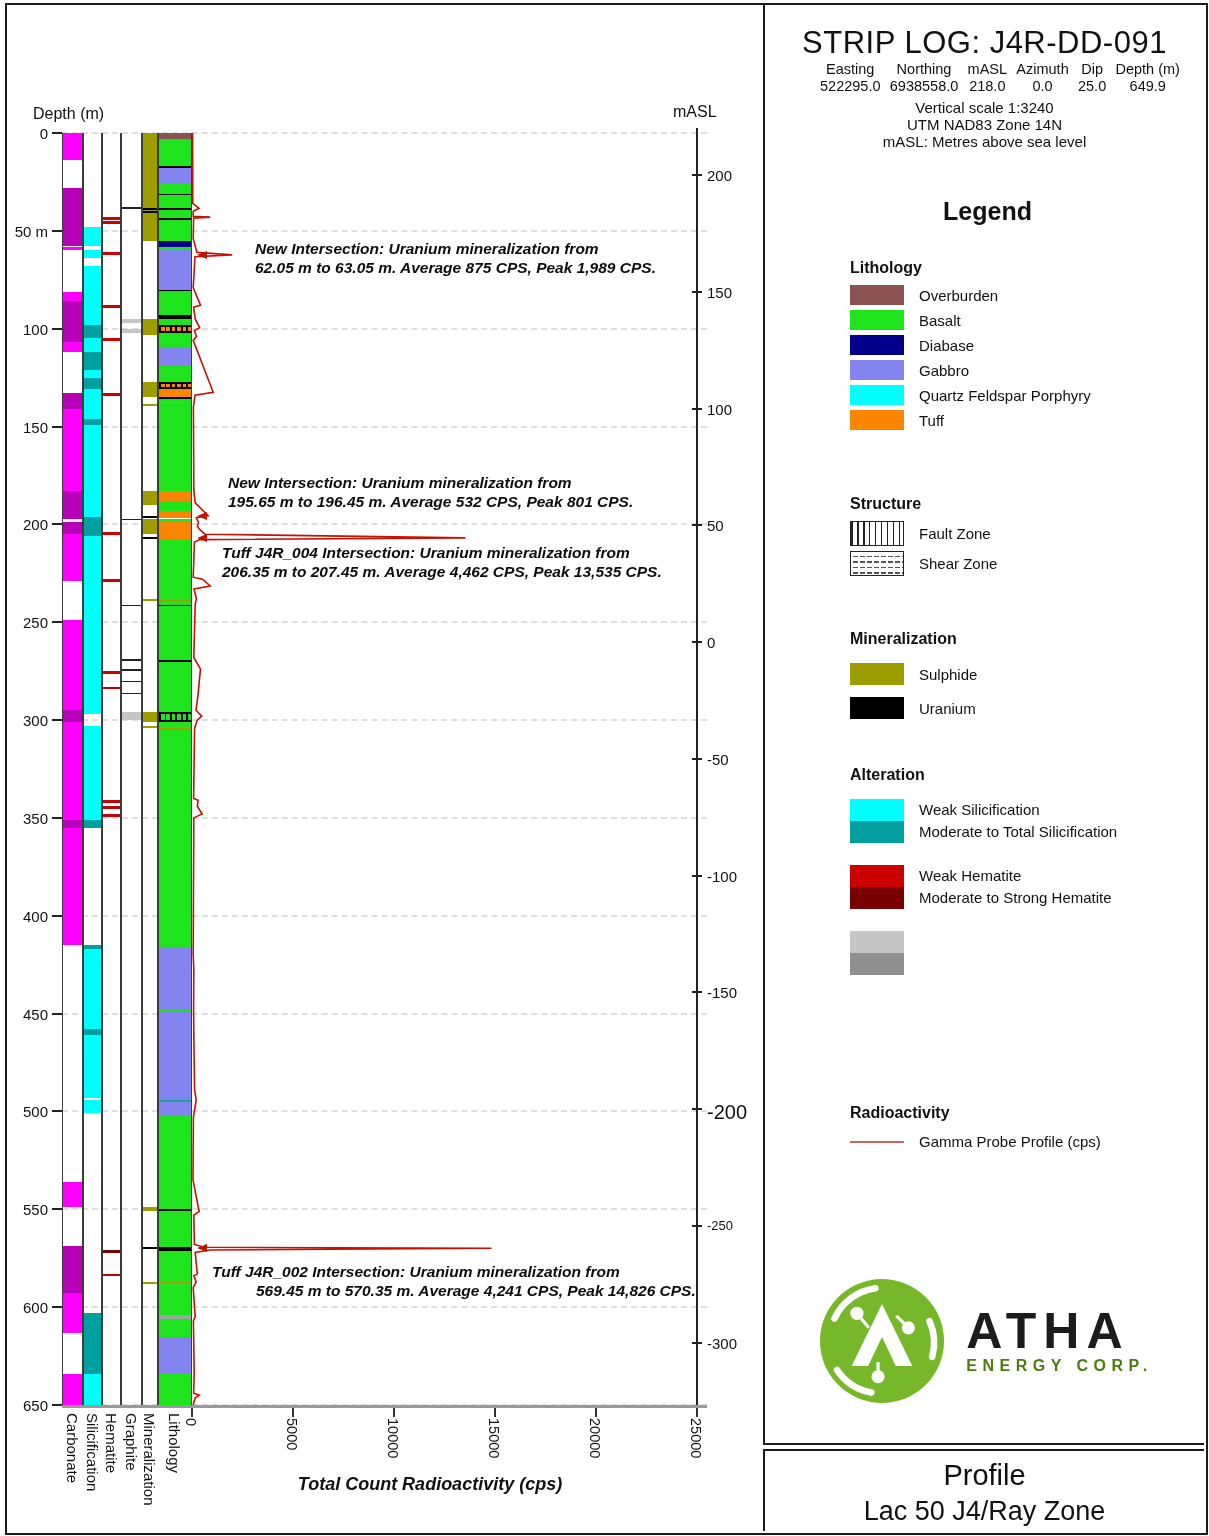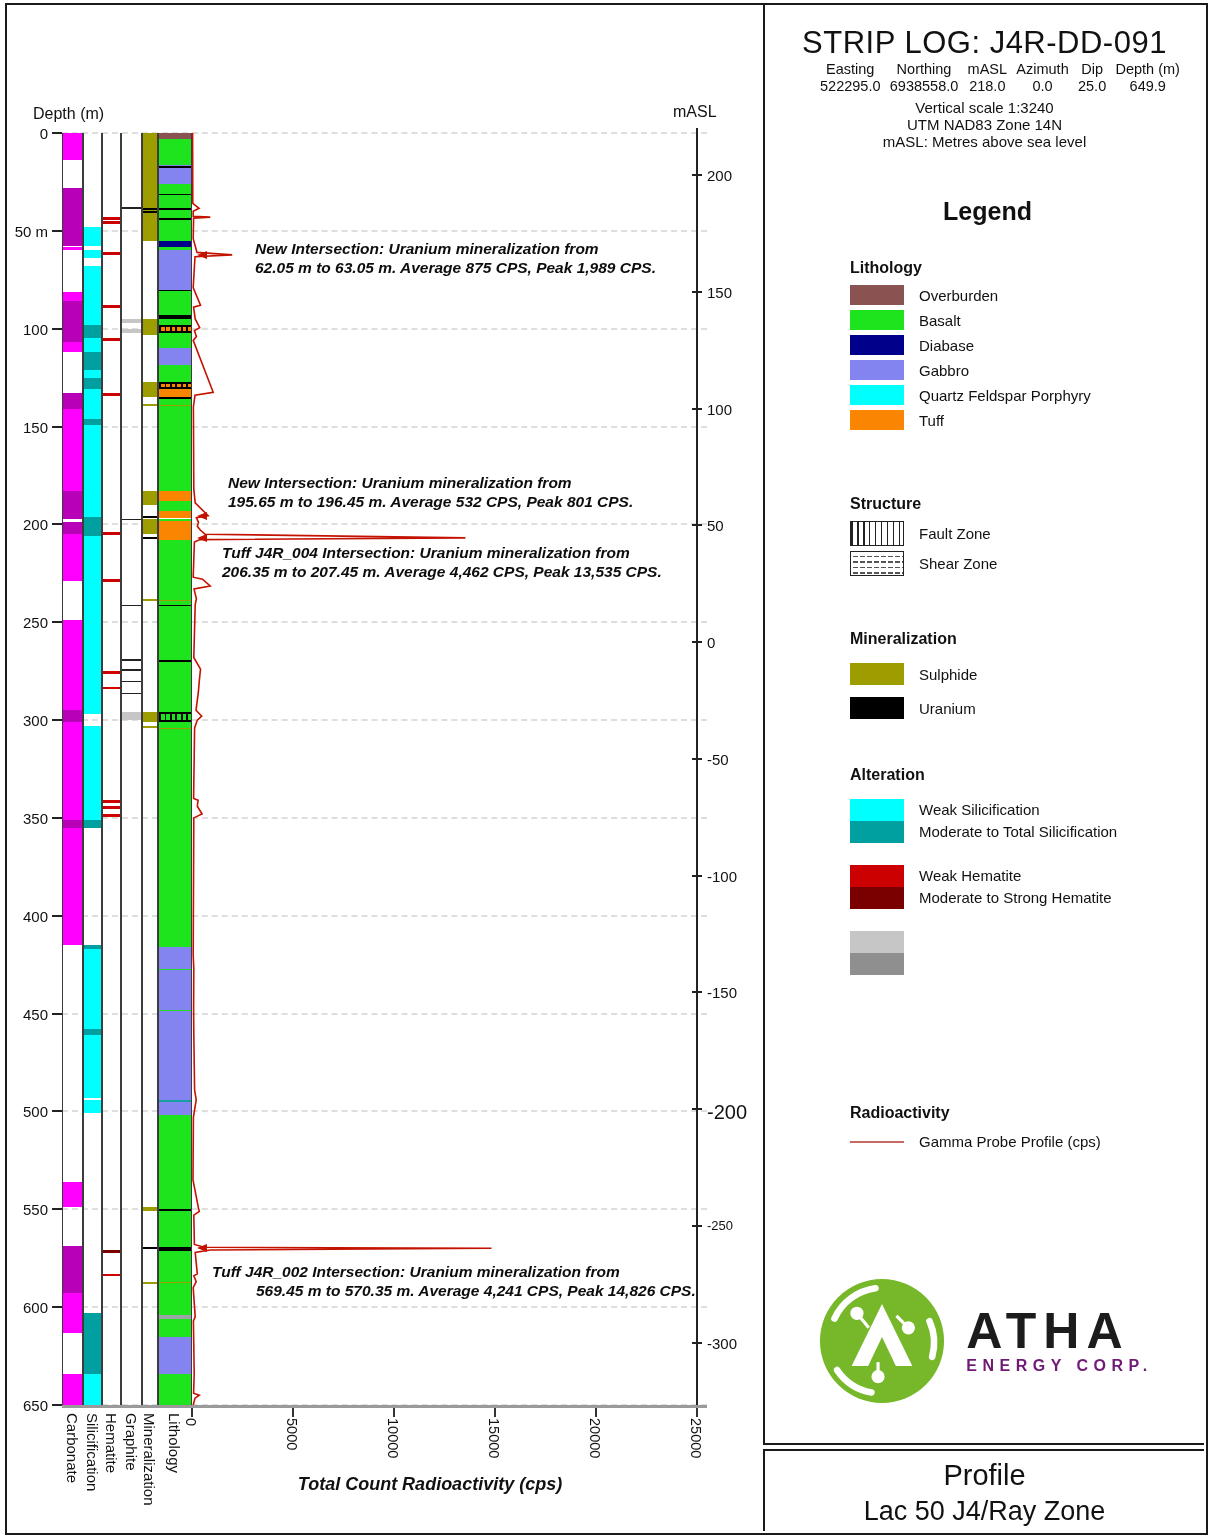--- a/index.html
+++ b/index.html
@@ -29,21 +29,21 @@
   .swatch.fault-pat{background-image:repeating-linear-gradient(90deg,#222 0 1.5px,transparent 1.5px 6px);}
   .swatch.shear-pat{background-image:repeating-linear-gradient(90deg,#fff 0 2px,transparent 2px 7px),repeating-linear-gradient(180deg,transparent 0 4px,#555 4px 5.5px);}
   .alt-pair{display:flex;margin-bottom:22px;}
   .alt-swatch{width:54px;margin-right:15px;}
   .alt-swatch div{width:54px;height:22px;}
   .alt-labels div{font-size:15px;line-height:22px;}
   #radio-row{position:absolute;left:85px;display:flex;align-items:center;}
   #radio-line{width:54px;height:2px;background:#c46a60;margin-right:15px;}
   #logo{position:absolute;left:0;top:1272px;width:100%;display:flex;align-items:center;justify-content:center;gap:18px;}
   #logo-text .brand{font-size:50px;font-weight:bold;letter-spacing:7px;color:#1c1c1c;line-height:48px;}
-  #logo-text .sub{font-size:16px;letter-spacing:5.5px;color:#701a75;font-weight:bold;margin-top:2px;}
+  #logo-text .sub{font-size:16px;letter-spacing:5.5px;color:#4d7c0f;font-weight:bold;margin-top:2px;}
   #sep-line{position:absolute;left:763px;top:1443px;width:441px;height:0;border-top:2px solid #1a1a1a;}
   #right-footer{position:absolute;left:763px;top:1449px;width:441px;height:82px;border-left:2px solid #1a1a1a;border-top:2px solid #1a1a1a;box-sizing:border-box;text-align:center;}
   #right-footer .f1{font-size:29px;margin-top:8px;}
   #right-footer .f2{font-size:27px;margin-top:4px;}
 </style>
 </head>
 <body>
 
 <div id="page">
   <div id="outer-border"></div>

